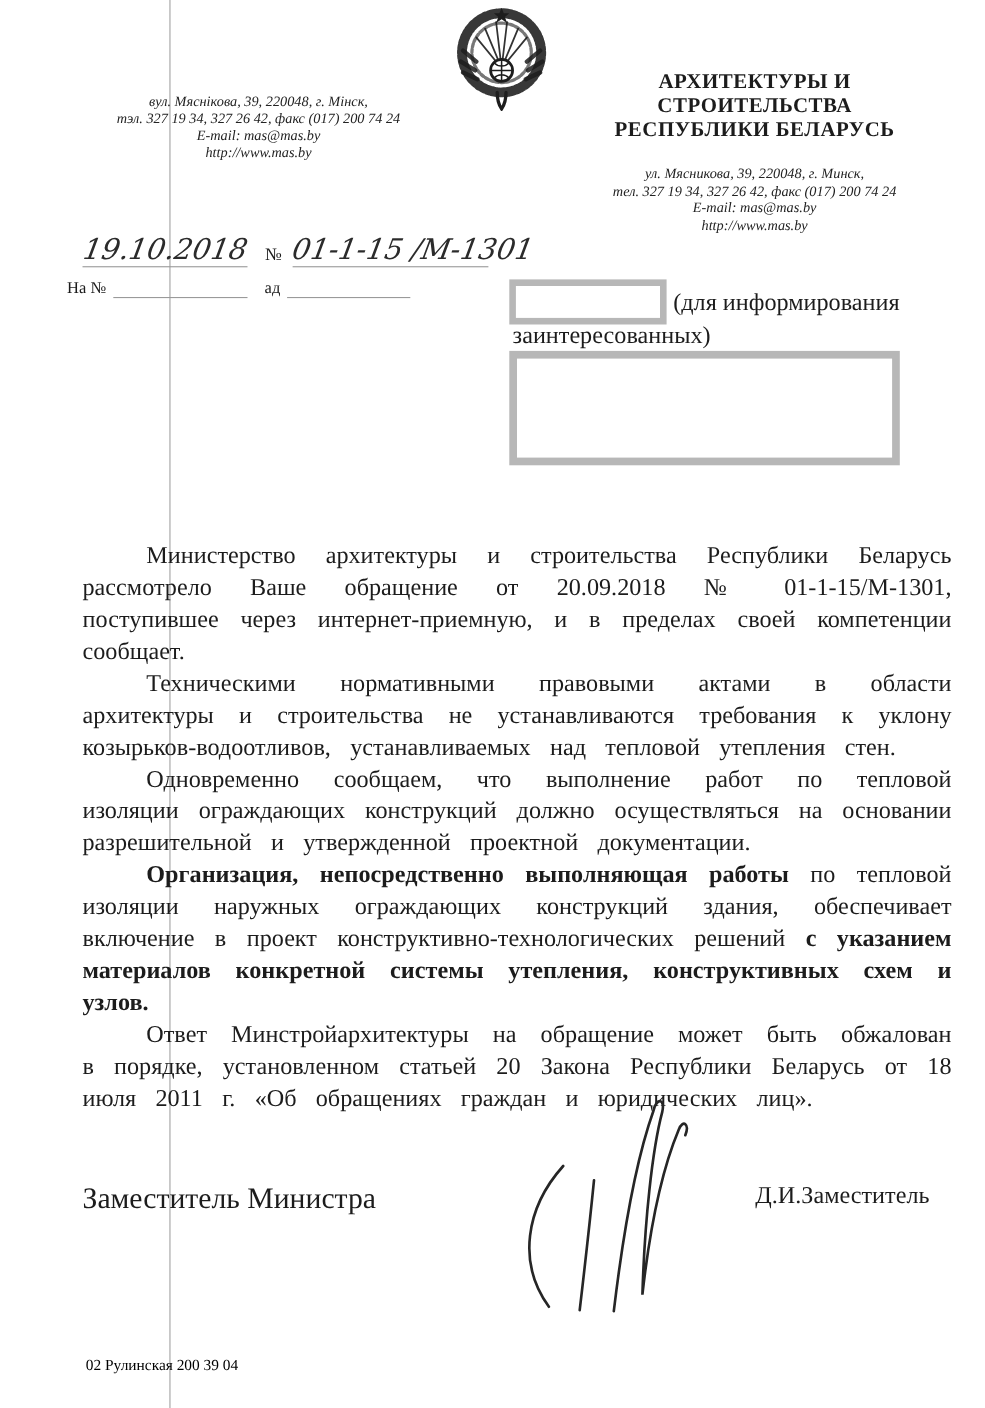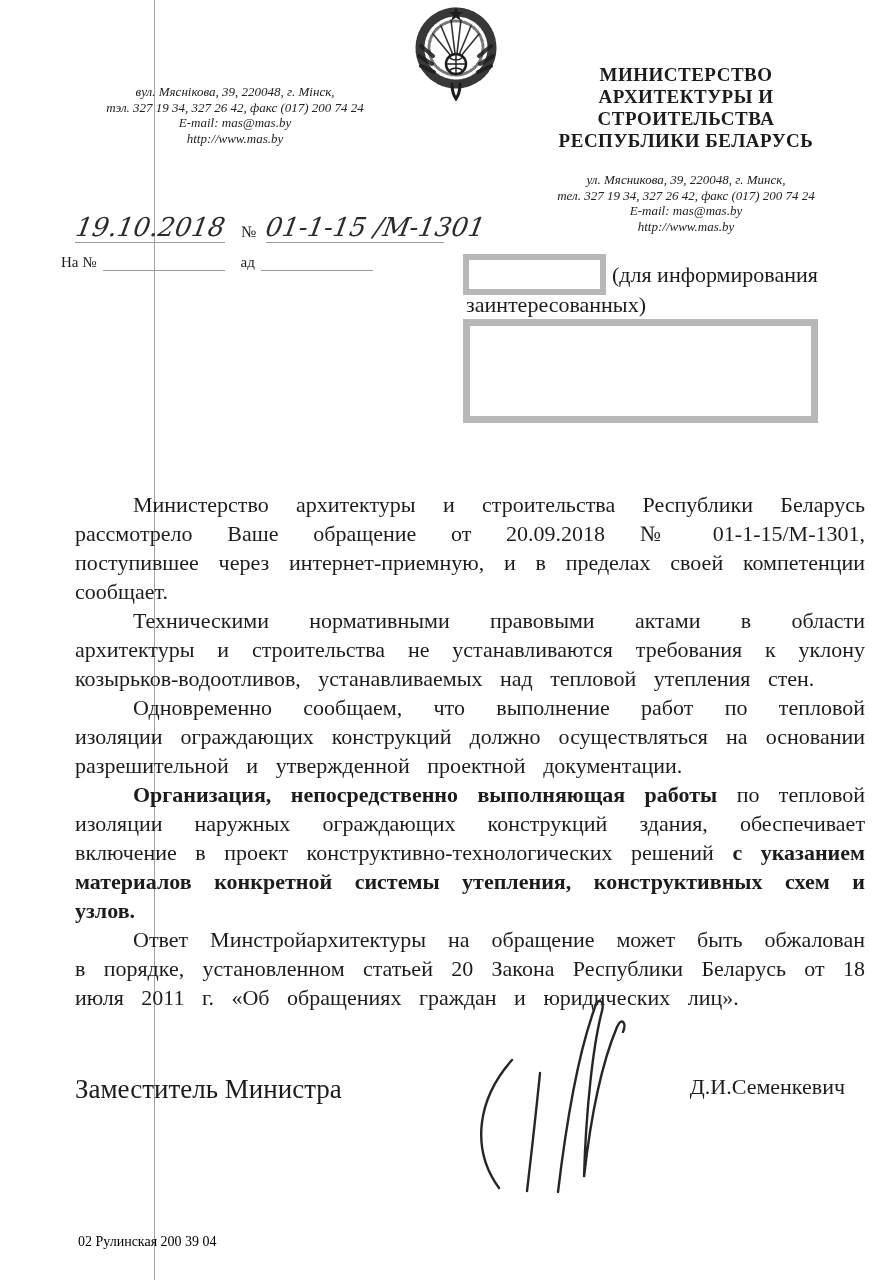--- a/index.html
+++ b/index.html
@@ -83,21 +83,20 @@
     <div class="lh-addr">
       <div>вул. Мяснікова, 39, 220048, г. Мінск,</div>
       <div>тэл. 327 19 34, 327 26 42, факс (017) 200 74 24</div>
       <div>E-mail: mas@mas.by</div>
       <div>http://www.mas.by</div>
     </div>
   </div>
 
   <div class="lh lh-right">
     <div class="lh-title">
-      <div>МИНИСТЕРСТВО</div>
       <div>АРХИТЕКТУРЫ И СТРОИТЕЛЬСТВА</div>
       <div>РЕСПУБЛИКИ БЕЛАРУСЬ</div>
     </div>
     <div class="lh-addr">
       <div>ул. Мясникова, 39, 220048, г. Минск,</div>
       <div>тел. 327 19 34, 327 26 42, факс (017) 200 74 24</div>
       <div>E-mail: mas@mas.by</div>
       <div>http://www.mas.by</div>
     </div>
   </div>
@@ -132,17 +131,17 @@
   <div class="sig-title">Заместитель Министра</div>
 
   <svg class="sig-svg" viewBox="0 0 250 210">
     <g stroke="#262626" stroke-width="2.4" fill="none" stroke-linecap="round">
       <path d="M112,75 C78,113 70,163 99,203"></path>
       <path d="M140,88 C136,128 131,172 127,206"></path>
       <path d="M158,207 C166,140 178,70 194,25 C197,12 205,14 202,26 C193,60 186,125 184,192 C189,147 199,85 217,42 C221,32 227,37 223,47"></path>
     </g>
   </svg>
 
-  <div class="sig-name">Д.И.Семенкевич</div>
+  <div class="sig-name">Д.И.Заместитель</div>
 
   <div class="footer">02 Рулинская 200 39 04</div>
 
 </div>
 
 </body></html>

